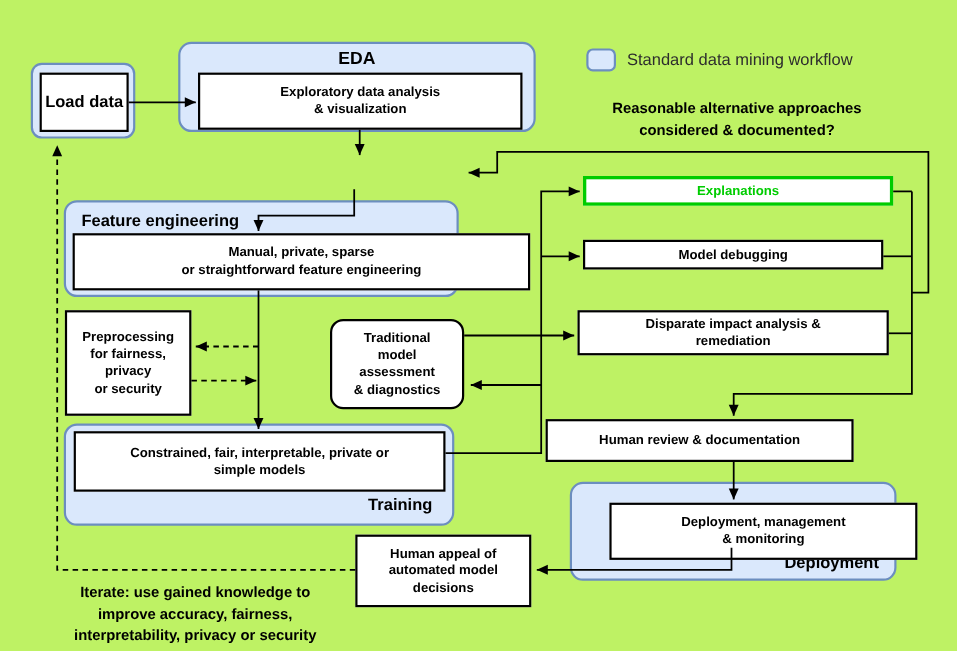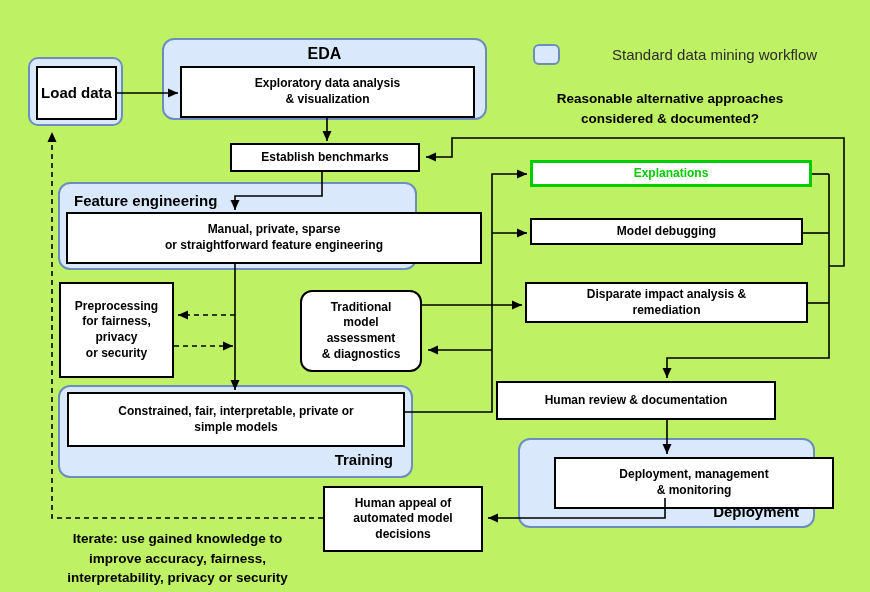--- a/index.html
+++ b/index.html
@@ -22,21 +22,21 @@
   .section-label{position:absolute;font-weight:bold;font-size:15px;color:var(--text,#000);white-space:nowrap;}
   .eda-title{position:absolute;left:0;right:0;top:5px;text-align:center;font-weight:bold;font-size:16px;}
   .note{
     position:absolute;font-weight:bold;font-size:13.5px;line-height:1.45;
     text-align:center;white-space:pre-line;color:var(--text,#000);
   }
   .legend-swatch{
     position:absolute;left:533px;top:44px;width:27px;height:21px;border-radius:6px;
     background:var(--container-fill,#dae8fc);border:2px solid var(--container-border,#6c8ebf);box-sizing:border-box;
   }
-  .legend-text{position:absolute;left:570px;top:46px;font-size:15px;color:#2d2d2d;white-space:nowrap;margin-left:42px;}
+  .legend-text{position:absolute;left:570px;top:46px;font-size:15px;color:#2d2d2d;white-space:nowrap;}
   svg.connectors{position:absolute;left:0;top:0;pointer-events:none;}
   svg.connectors path{fill:none;stroke:var(--connector,#000);stroke-width:1.6px;}
   svg.connectors path.dashed{stroke-dasharray:5 4;}
   #arrowhead polygon{fill:var(--connector,#000);}
 </style>
 </head>
 <body>
 
 <div class="canvas">
 
@@ -65,21 +65,20 @@
 considered &amp; documented?</div>
   <div class="note" style="left:30px;top:529px;width:295px;">Iterate: use gained knowledge to
 improve accuracy, fairness,
 interpretability, privacy or security</div>
 
   <div class="node big" style="left:36px;top:66px;width:81px;height:54px;">Load data</div>
 
   <div class="node" style="left:180px;top:66px;width:295px;height:52px;">Exploratory data analysis
 &amp; visualization</div>
 
-  <div class="node" style="left:230px;top:143px;width:190px;height:29px;">Establish benchmarks</div>
 
   <div class="node" style="left:66px;top:212px;width:416px;height:52px;">Manual, private, sparse
 or straightforward feature engineering</div>
 
   <div class="node green" style="left:530px;top:160px;width:282px;height:27px;">Explanations</div>
 
   <div class="node" style="left:530px;top:218px;width:273px;height:27px;">Model debugging</div>
 
   <div class="node" style="left:525px;top:282px;width:283px;height:41px;">Disparate impact analysis &amp;
 remediation</div>

